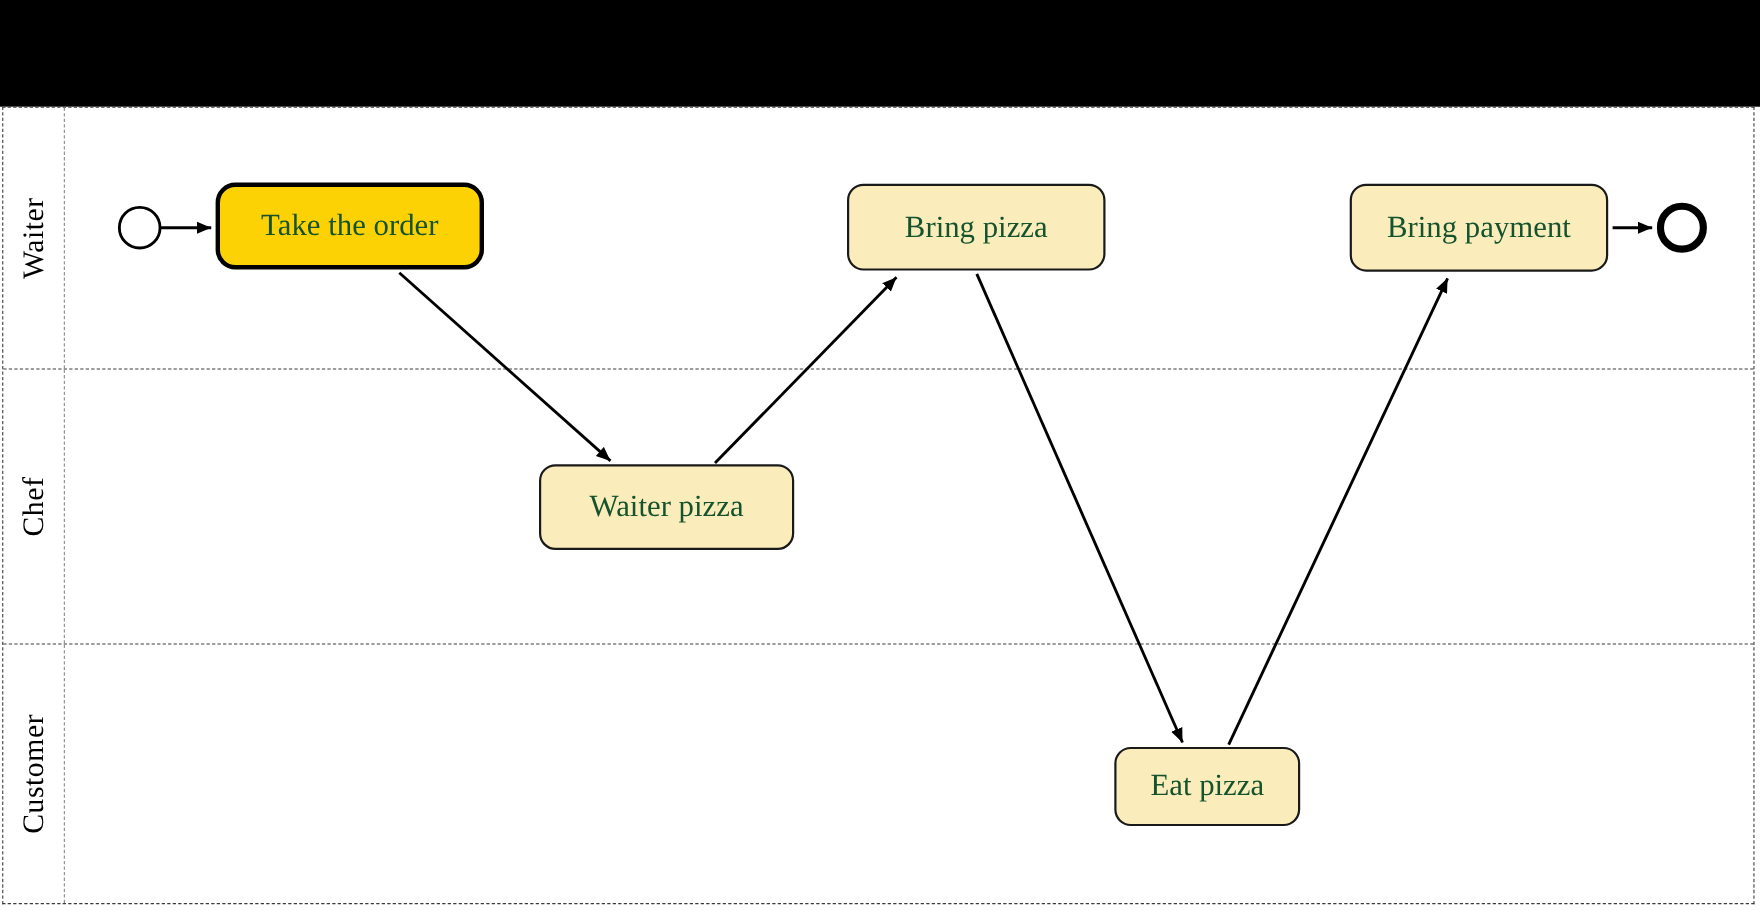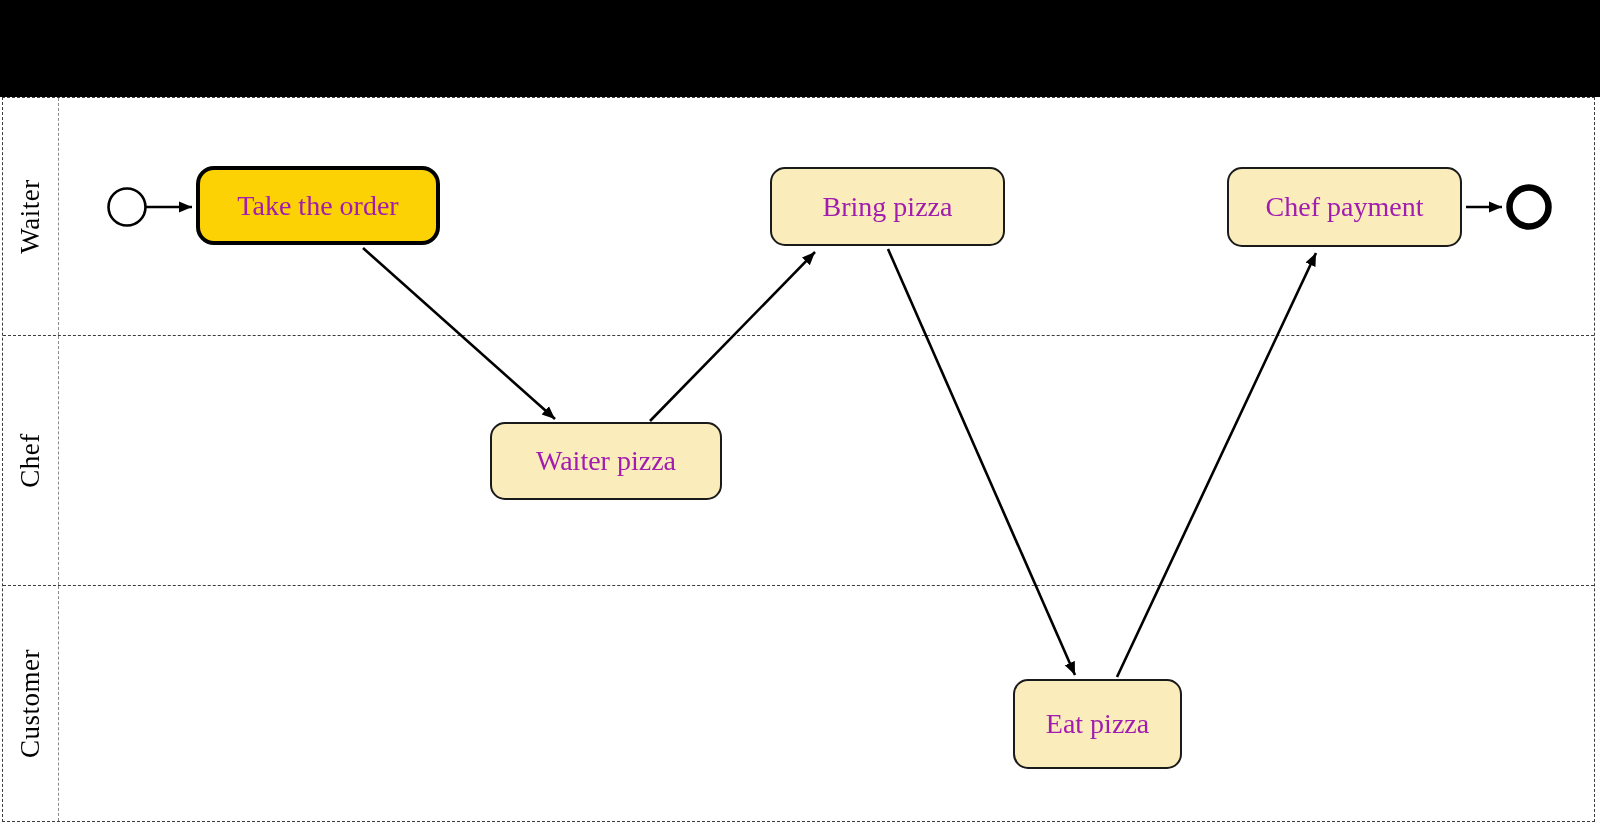--- a/index.html
+++ b/index.html
@@ -65,37 +65,37 @@
   }
 
   
   .task {
     position: absolute;
     box-sizing: border-box;
     display: flex;
     align-items: center;
     justify-content: center;
     font-size: 28px;
-    color: #a21caf;
+    color: #14532d;
     background: #faedbb;
     border: 2px solid #1a1a1a;
     border-radius: 15px;
     white-space: nowrap;
     cursor: default;
   }
   .task.highlighted {
     background: #fcd205;
     border: 4px solid #000000;
     border-radius: 18px;
   }
   .t-take-order    { left: 196px;  top: 166px; width: 244px; height: 79px; }
   .t-bring-pizza   { left: 770px;  top: 167px; width: 235px; height: 79px; }
   .t-take-payment  { left: 1227px; top: 167px; width: 235px; height: 80px; }
   .t-prepare-pizza { left: 490px;  top: 422px; width: 232px; height: 78px; }
-  .t-eat-pizza     { left: 1013px; top: 679px; width: 169px; height: 90px; }
+  .t-eat-pizza     { left: 1013px; top: 679px; width: 169px; height: 72px; }
 </style>
 </head>
 <body>
 
 <div class="stage">
 
   <div class="letterbox-top"></div>
 
   <div class="pool">
     <div class="lane l-waiter">
@@ -132,17 +132,17 @@
     <line x1="146" y1="207" x2="192" y2="207" stroke="#000000" stroke-width="2.6" marker-end="url(#arrowhead)"></line>
     <line x1="363" y1="248" x2="555" y2="419" stroke="#000000" stroke-width="2.6" marker-end="url(#arrowhead)"></line>
     <line x1="650" y1="421" x2="815" y2="252" stroke="#000000" stroke-width="2.6" marker-end="url(#arrowhead)"></line>
     <line x1="888" y1="249" x2="1075" y2="675" stroke="#000000" stroke-width="2.6" marker-end="url(#arrowhead)"></line>
     <line x1="1117" y1="677" x2="1316" y2="253" stroke="#000000" stroke-width="2.6" marker-end="url(#arrowhead)"></line>
     <line x1="1466" y1="207" x2="1502" y2="207" stroke="#000000" stroke-width="2.6" marker-end="url(#arrowhead)"></line>
   </svg>
 
   <div class="task highlighted t-take-order">Take the order</div>
   <div class="task t-bring-pizza">Bring pizza</div>
-  <div class="task t-take-payment">Chef payment</div>
+  <div class="task t-take-payment">Bring payment</div>
   <div class="task t-prepare-pizza">Waiter pizza</div>
   <div class="task t-eat-pizza">Eat pizza</div>
 
 </div>
 
 </body></html>

